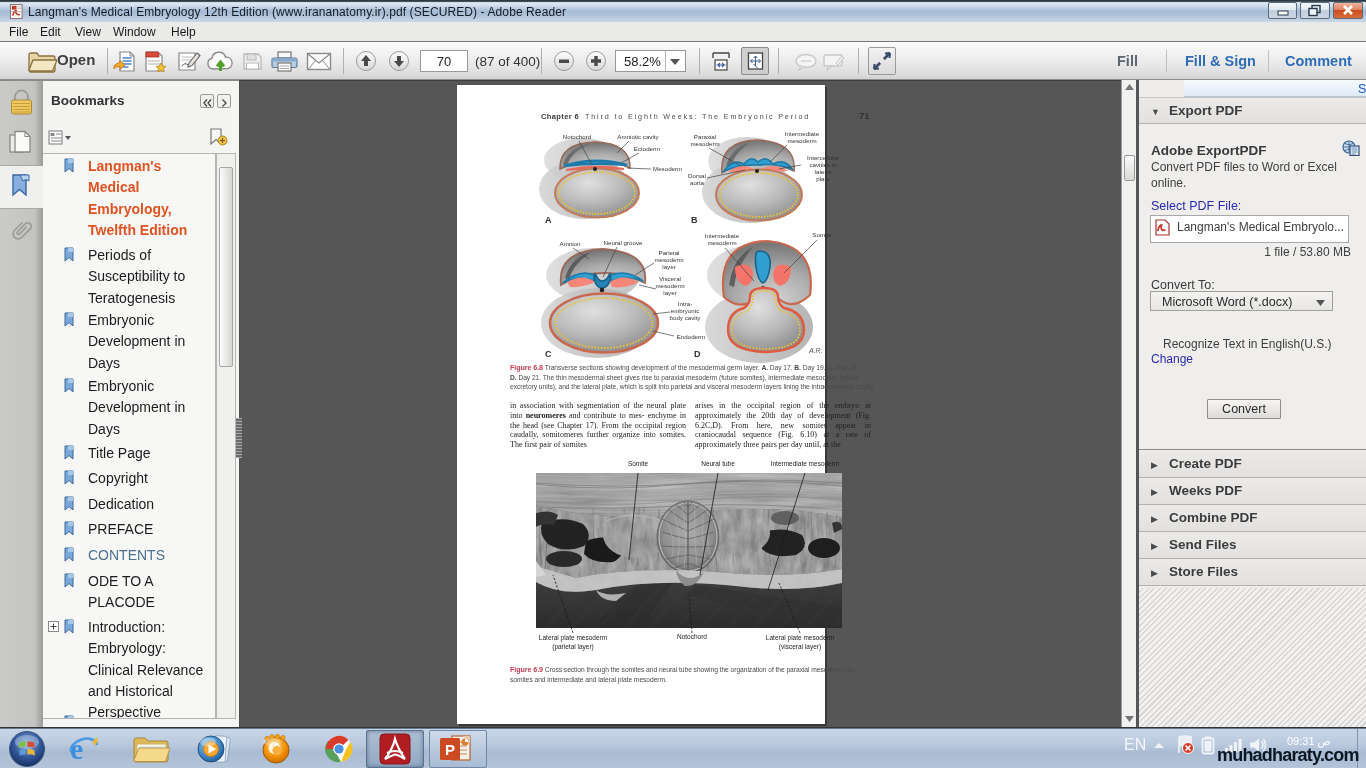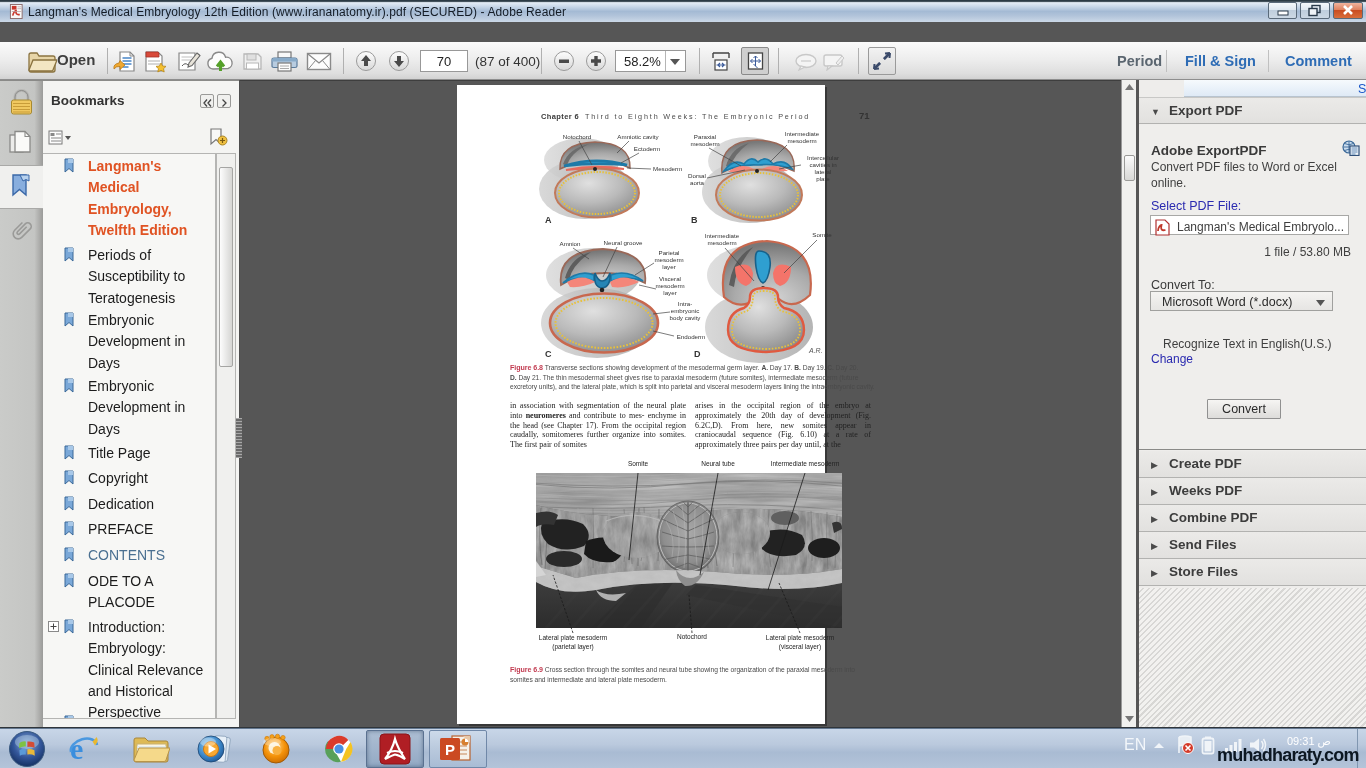--- a/index.html
+++ b/index.html
@@ -86,20 +86,27 @@
         </svg></div>
     <div class="winbtn" id="btnmax"><svg width="28" height="15" viewBox="0 0 28 15">
           <rect x="11" y="2.5" width="8" height="7" fill="none" stroke="#2a3a4a" stroke-width="1.4"></rect>
           <rect x="8" y="5.5" width="8" height="7" fill="#eef2f6" stroke="#2a3a4a" stroke-width="1.4"></rect>
         </svg></div>
     <div class="winbtn" id="btnclose"><svg width="28" height="15" viewBox="0 0 28 15">
           <path d="M10 3 L18 11 M18 3 L10 11" stroke="#fff" stroke-width="2.6"></path>
         </svg></div>
   </div>
 
+  <div id="menubar">
+    <div class="menuitem" style="left:9px;">File</div>
+    <div class="menuitem" style="left:40px;">Edit</div>
+    <div class="menuitem" style="left:75px;">View</div>
+    <div class="menuitem" style="left:113px;">Window</div>
+    <div class="menuitem" style="left:171px;">Help</div>
+  </div>
 
   <div id="toolbar">
     <svg class="ticon" style="left:27px;top:8px;" width="30" height="23" viewBox="0 0 30 23">
         <path d="M2 20 L2 5 Q2 3 4 3 L10 3 L12 6 L26 6 Q28 6 28 8 L28 20 Q28 22 26 22 L4 22 Q2 22 2 20 Z" fill="#e7d5a8" stroke="#8a7340" stroke-width="1.3"></path>
         <path d="M2 20 L6 10 L30 10 L26 20 Q26 21 24 21 L4 21 Q2 21 2 20 Z" fill="#f3e6c3" stroke="#8a7340" stroke-width="1.3"></path>
       </svg>
     <div id="opentext">Open</div>
     <div class="tsep" style="left:107px;"></div>
 
     <svg class="ticon" style="left:112px;top:8px;" width="26" height="23" viewBox="0 0 26 23">
@@ -202,21 +209,21 @@
       <path d="M6 13 L5 17 L10 13 Z" fill="#f4f4f4" stroke="#c8c8c8" stroke-width="1.2"></path>
       <path d="M14 10 L20 3 L22 5 L16 12 Z" fill="#eee" stroke="#c8c8c8" stroke-width="1"></path>
     </svg>
     <div class="tsep" style="left:858px;"></div>
 
     <div style="position:absolute;left:868px;top:5px;width:28px;height:28px;background:linear-gradient(to bottom,#f2f2f2,#dadada);border:1px solid #9a9a9a;border-radius:2px;"></div>
     <svg class="ticon" style="left:872px;top:9px;" width="20" height="20" viewBox="0 0 20 20">
       <path d="M12 8 L18 2 M18 2 l-5 0.5 M18 2 l-0.5 5 M8 12 L2 18 M2 18 l5 -0.5 M2 18 l0.5 -5" stroke="#3a4a6a" stroke-width="2" fill="none"></path>
       <path d="M12 8 L17.5 2.5 M8 12 L2.5 17.5" stroke="#3a4a6a" stroke-width="2.6" fill="none"></path>
     </svg>
-    <div class="rightlink" style="left:1117px;color:#5b6670;">Period</div>
+    <div class="rightlink" style="left:1117px;color:#5b6670;">Fill</div>
     <div class="rlsep" style="left:1166px;"></div>
     <div class="rightlink" style="left:1185px;color:#2e6cb5;">Fill &amp; Sign</div>
     <div class="rlsep" style="left:1268px;"></div>
     <div class="rightlink" style="left:1285px;color:#2e6cb5;">Comment</div>
   </div>
 
   <div id="navstrip">
     <div id="bmtab"></div>
 
     <svg style="position:absolute;left:9px;top:8px;" width="25" height="27" viewBox="0 0 25 27">
@@ -646,21 +653,21 @@
     <div id="exportbody">
       <div style="position:absolute;left:12px;top:18px;font-size:13.5px;font-weight:bold;color:#3a3a3a;">Adobe ExportPDF</div>
       <svg style="position:absolute;left:203px;top:15px;" width="18" height="16" viewBox="0 0 18 16">
           <circle cx="7" cy="7" r="6" fill="#cfe0f0" stroke="#3a6898" stroke-width="1.2"></circle>
           <path d="M1.5 7 h11 M7 1.2 v11.6 M2.5 3.5 q4.5 2.5 9 0 M2.5 10.5 q4.5 -2.5 9 0" stroke="#3a6898" stroke-width="0.9" fill="none"></path>
           <rect x="8" y="6" width="9" height="9.5" fill="#eef3f8" stroke="#30507a" stroke-width="1.2"></rect>
           <path d="M9.5 8 h6 M9.5 10 h6 M9.5 12 h6 M9.5 14 h4" stroke="#5080b0" stroke-width="0.9"></path>
         </svg>
       <div style="position:absolute;left:12px;top:34px;width:200px;font-size:12px;line-height:16px;color:#3f3f3f;">Convert PDF files to Word or Excel online.</div>
       <div style="position:absolute;left:12px;top:74px;font-size:12.5px;color:#2a2ab0;">Select PDF File:</div>
-      <div style="position:absolute;left:11px;top:90px;width:199px;height:20px;background:#fff;border:1px solid #a8a8a6;">
+      <div style="position:absolute;left:11px;top:90px;width:199px;height:28px;background:#fff;border:1px solid #a8a8a6;">
         <svg style="position:absolute;left:4px;top:3px;" width="15" height="17" viewBox="0 0 15 17">
             <path d="M1 1 h9 l4 4 v11 h-13 Z" fill="#fff" stroke="#b03030" stroke-width="1.2"></path>
             <path d="M3 12 c0-4 2.5-6 3.5-6 c-1 4 0 6 4 5" stroke="#c0392b" stroke-width="1.8" fill="none"></path>
           </svg>
         <div style="position:absolute;left:26px;top:4px;font-size:12px;color:#3f3f3f;">Langman's Medical Embryolo...</div>
       </div>
       <div style="position:absolute;right:15px;top:120px;font-size:12px;color:#3f3f3f;">1 file / 53.80 MB</div>
       <div style="position:absolute;left:12px;top:153px;font-size:12.5px;color:#3a3a3a;">Convert To:</div>
       <div style="position:absolute;left:11px;top:166px;width:183px;height:20px;background:linear-gradient(to bottom,#f4f3f1,#e6e5e3);border:1px solid #a0a09e;">
         <div style="position:absolute;left:11px;top:3px;font-size:12.5px;color:#2a2a2a;">Microsoft Word (*.docx)</div>

